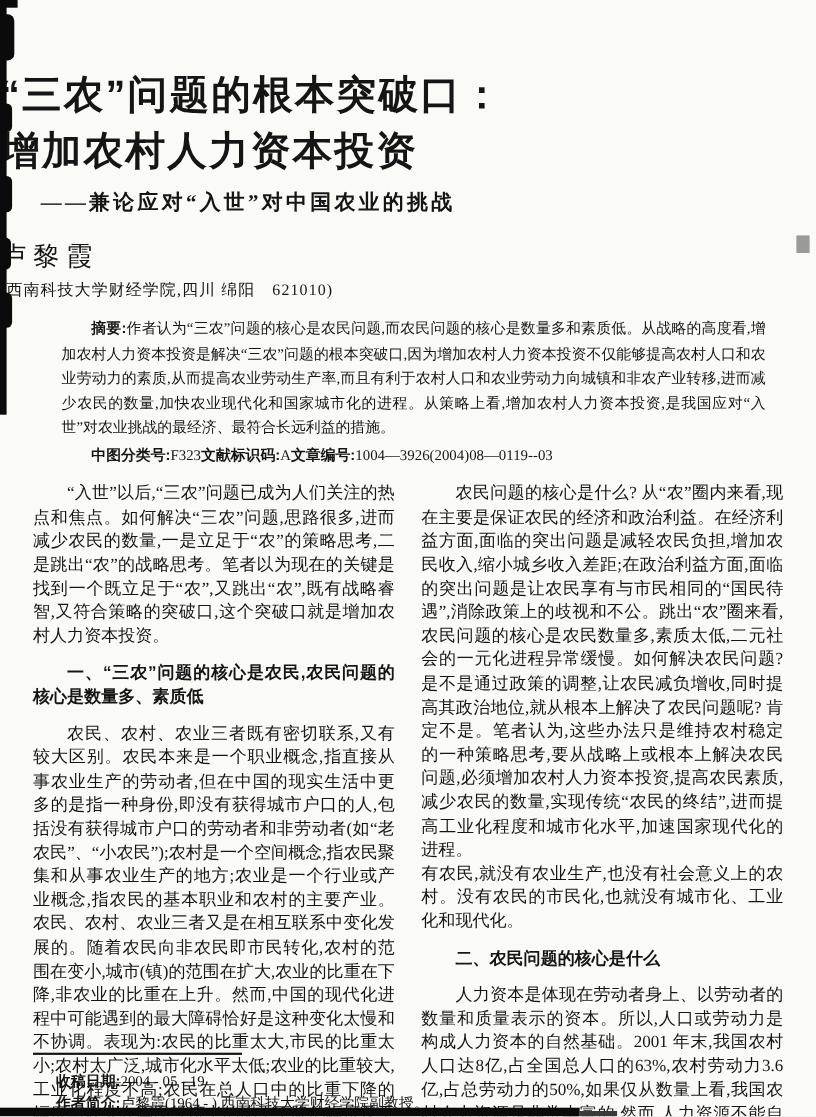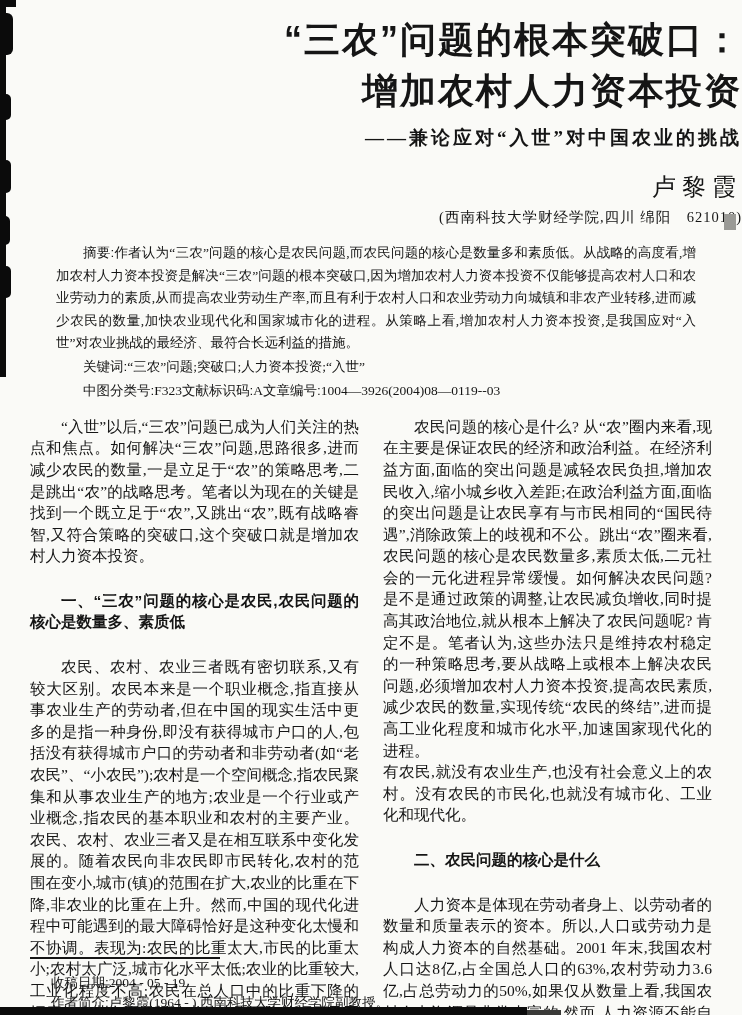--- a/index.html
+++ b/index.html
@@ -6,41 +6,41 @@
   .page{
     position:relative;
     width:742px;height:1015px;
     margin:0 auto;
     background:#fafaf7;
     color:#151515;
     font-family:"Liberation Serif","DejaVu Serif",serif;
     overflow:hidden;
   }
   
-  .header{text-align:right;padding-top:14px;}
+  .header{text-align:left;padding-top:14px;margin-top:46px;}
   .title{
     font-family:"Liberation Sans","DejaVu Sans",sans-serif;
     font-weight:900;font-size:36px;line-height:1.42;letter-spacing:2px;margin:0;
   }
-  .subtitle{margin-top:9px;font-size:19px;letter-spacing:3px;font-weight:600;}
+  .subtitle{margin-top:9px;font-size:19px;letter-spacing:3px;font-weight:600;padding-left:37px;}
   .author{margin-top:20px;font-size:24px;letter-spacing:6px;}
   .affiliation{margin-top:5px;font-size:14.5px;letter-spacing:1px;}
   
   .meta{margin:15px 46px 0 56px;font-size:13.5px;line-height:22.5px;text-align:justify;}
-  .lbl{font-family:"Liberation Sans","DejaVu Sans",sans-serif;font-weight:normal;}
+  .lbl{font-family:"Liberation Sans","DejaVu Sans",sans-serif;font-weight:bold;}
   .abstract-para{text-indent:2em;margin:0;}
   .keywords-line{margin:1px 0 0;text-indent:2em;}
   .class-line{margin:2px 0 0;display:flex;padding-left:2em;text-align:left;}
   
   .columns{display:flex;gap:24px;margin:13px 30px 0 30px;}
   .col{width:330px;font-size:15.5px;line-height:21.6px;text-align:justify;}
   .body-para{margin:0;text-indent:2em;}
   .no-indent{text-indent:0;}
   .body-heading{
-    margin:23px 0;font-family:"Liberation Sans","DejaVu Sans",sans-serif;
+    margin:12px 0;font-family:"Liberation Sans","DejaVu Sans",sans-serif;
     font-weight:bold;font-size:15.5px;line-height:21.6px;text-indent:2em;
   }
   
   .footnote-rule{position:absolute;left:30px;top:957px;width:190px;height:2px;background:#141414;}
   .footnote{position:absolute;left:51px;top:973px;font-size:13.5px;line-height:20px;}
   .footnote p{margin:0;}
   
   .art{position:absolute;background:#0b0b0b;}
   .art-corner{left:0;top:0;width:16px;height:7px;}
   .art-strip{left:0;top:0;width:6px;height:377px;}
@@ -74,21 +74,20 @@
       <span>“三农”问题的根本突破口：</span><br>
       <span>增加农村人力资本投资</span>
     </h1>
     <div class="subtitle">——兼论应对“入世”对中国农业的挑战</div>
     <div class="author">卢黎霞</div>
     <div class="affiliation">(西南科技大学财经学院,四川 绵阳　621010)</div>
   </div>
 
   <div class="meta">
     <p class="abstract-para"><span class="lbl">摘要:</span><span>作者认为“三农”问题的核心是农民问题,而农民问题的核心是数量多和素质低。从战略的高度看,增加农村人力资本投资是解决“三农”问题的根本突破口,因为增加农村人力资本投资不仅能够提高农村人口和农业劳动力的素质,从而提高农业劳动生产率,而且有利于农村人口和农业劳动力向城镇和非农产业转移,进而减少农民的数量,加快农业现代化和国家城市化的进程。从策略上看,增加农村人力资本投资,是我国应对“入世”对农业挑战的最经济、最符合长远利益的措施。</span></p>
-    <p class="keywords-line"><span class="lbl">关键词:</span><span>“三农”问题;突破口;人力资本投资;“入世”</span></p>
     <div class="class-line">
       <span><span class="lbl">中图分类号:</span><span>F323</span></span>
       <span><span class="lbl">文献标识码:</span><span>A</span></span>
       <span><span class="lbl">文章编号:</span><span>1004—3926(2004)08—0119--03</span></span>
     </div>
   </div>
 
   <div class="columns">
     <div class="col">
         <p class="body-para">“入世”以后,“三农”问题已成为人们关注的热点和焦点。如何解决“三农”问题,思路很多,进而减少农民的数量,一是立足于“农”的策略思考,二是跳出“农”的战略思考。笔者以为现在的关键是找到一个既立足于“农”,又跳出“农”,既有战略睿智,又符合策略的突破口,这个突破口就是增加农村人力资本投资。</p>

